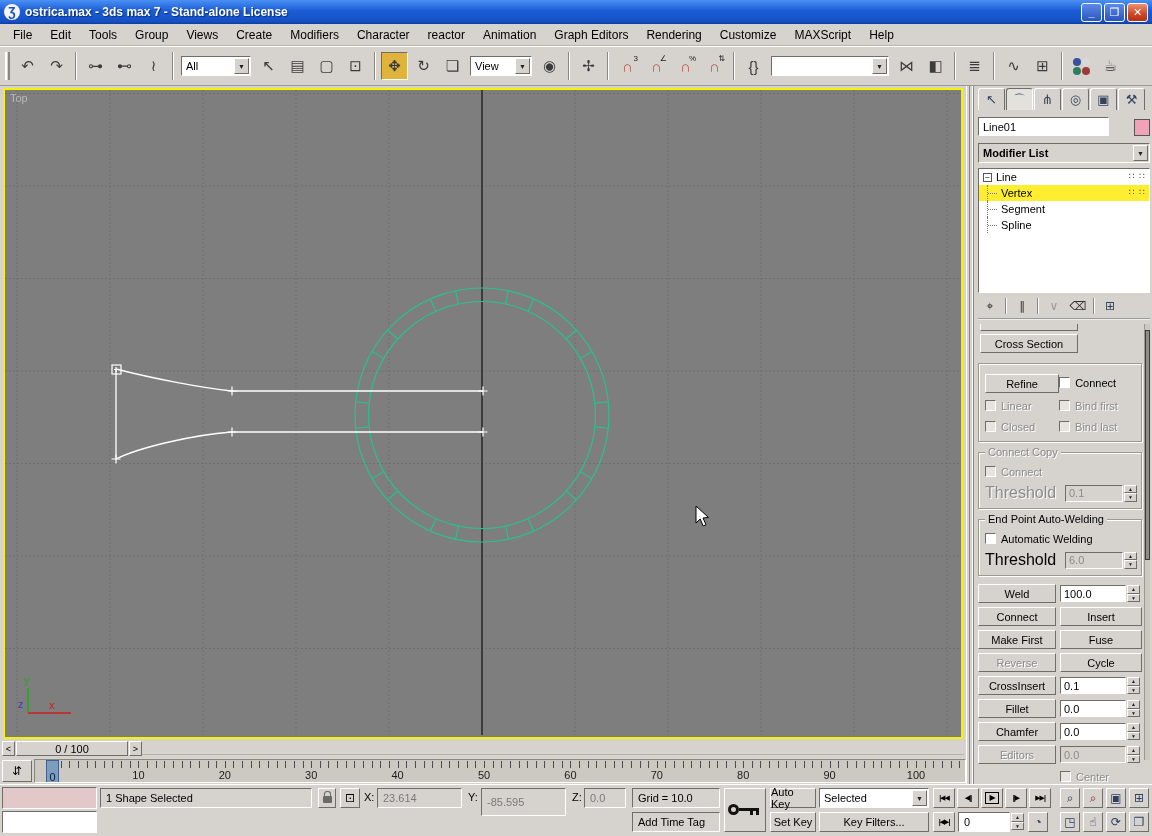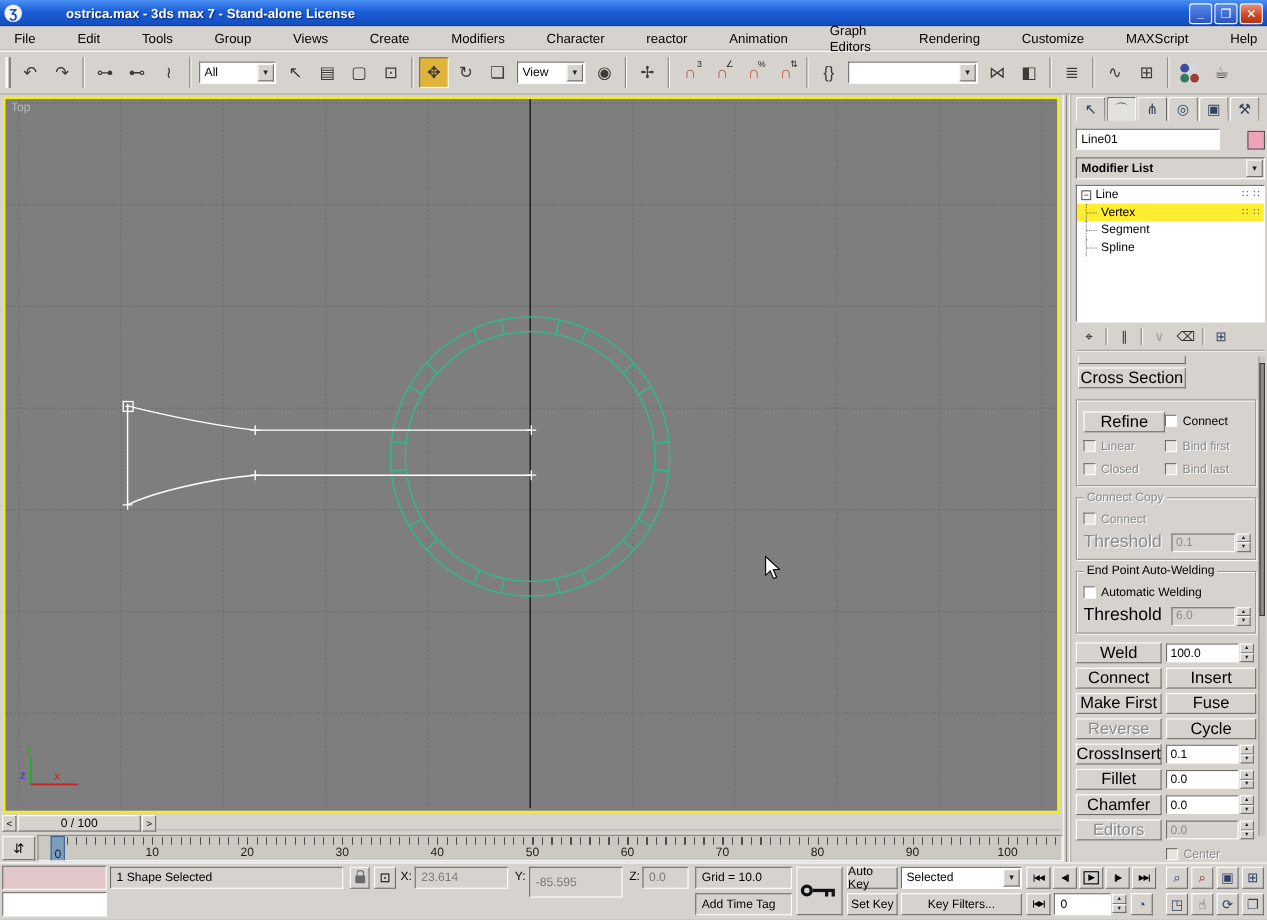--- a/index.html
+++ b/index.html
@@ -10,28 +10,28 @@
   html,body{width:1152px;height:836px;overflow:hidden;background:var(--bg);}
   .raised{background:var(--bg);border:1px solid;border-color:#fff #6f6d68 #6f6d68 #fff;}
   .sunken{border:1px solid;border-color:#6f6d68 #fff #fff #6f6d68;}
   .dis{color:var(--dis);text-shadow:1px 1px 0 #fff;}
 
   
   .titlebar{height:24px;background:linear-gradient(180deg,#4a90f4 0%,#1b5cd7 45%,#1450c2 90%,#0d3d9e 100%);
     display:flex;align-items:center;padding:0 4px;color:#fff;}
   .app-icon{width:16px;height:16px;border-radius:8px;background:#f4f4f4;color:#1450c2;font-weight:bold;
     font-size:12px;display:flex;align-items:center;justify-content:center;margin-right:5px;}
-  .title-text{font-size:12px;font-weight:bold;text-shadow:1px 1px 1px #0a2d7a;flex:1;white-space:nowrap;margin-left:35px;}
+  .title-text{font-size:12px;font-weight:bold;text-shadow:1px 1px 1px #0a2d7a;flex:1;white-space:nowrap;}
   .winbtn{width:21px;height:19px;margin-left:2px;border-radius:3px;border:1px solid #fff;
     color:#fff;font-size:11px;font-weight:bold;display:flex;align-items:center;justify-content:center;
     background:linear-gradient(180deg,#5a8ae8,#2a55c0);}
   .winbtn.close{background:linear-gradient(180deg,#ef9070,#d04523 60%,#b03312);}
 
   
-  .menubar{height:22px;background:var(--bg);display:flex;align-items:center;border-bottom:1px solid #b8b5ae;padding-left:4px;gap:20px;}
+  .menubar{height:22px;background:var(--bg);display:flex;align-items:center;border-bottom:1px solid #b8b5ae;padding-left:4px;}
   .menu-item{font-size:12px;padding:2px 9px;color:#000;}
 
   
   .toolbar{height:40px;background:var(--bg);display:flex;align-items:center;padding:0 2px;
     border-top:1px solid #fff;border-bottom:1px solid #9b9890;overflow:hidden;}
   .tb-handle{width:5px;height:28px;border-left:2px solid #fff;border-right:2px solid #8a8781;margin:0 3px;}
   .tb-btn{width:27px;height:28px;margin:0 1px;display:flex;align-items:center;justify-content:center;
     font-size:15px;color:#3b3b3b;position:relative;background:var(--bg);border:1px solid var(--bg);}
   .tb-btn.active{background:var(--active_tool,#e0b43a);border:1px solid;border-color:#6f6d68 #fff #fff #6f6d68;}
   .tb-btn .sup{position:absolute;top:1px;right:2px;font-size:8px;color:#222;}
@@ -78,21 +78,21 @@
   .tree-spacer::after{content:"";position:absolute;left:0;top:8px;width:9px;border-top:1px dotted #777;}
   .stack-dots{position:absolute;right:3px;top:2px;font-size:9px;color:#444;letter-spacing:1px;}
   .stack-tools{height:24px;display:flex;align-items:center;margin-top:3px;border-bottom:2px groove #eee;padding-bottom:2px;}
   .st-btn{width:24px;height:19px;display:flex;align-items:center;justify-content:center;font-size:12px;color:#333;}
   .st-div{width:2px;height:16px;border-left:1px solid #8a8781;border-right:1px solid #fff;margin:0 3px;}
 
   .rollout{position:relative;margin-top:4px;height:440px;padding-right:8px;}
   .ro-scroll{position:absolute;right:0;top:0;width:6px;height:436px;background:#cbc8c1;border-left:1px solid #9b9890;}
   .ro-thumb{position:absolute;left:0;top:6px;width:5px;height:230px;background:#8f8d88;border:1px solid #3c3c3c;}
   .partial-btn{height:7px;width:98px;margin-left:2px;border:1px solid;border-color:#fff #6f6d68 #6f6d68 #fff;border-top:none;}
-  .ro-btn{background:var(--bg);border:1px solid;border-color:#fff #6f6d68 #6f6d68 #fff;font-size:15px;
+  .ro-btn{background:var(--bg);border:1px solid;border-color:#fff #6f6d68 #6f6d68 #fff;font-size:11px;
     display:flex;align-items:center;justify-content:center;height:19px;color:#000;}
   .ro-btn.dis{color:var(--dis);}
   .grp{position:relative;border:1px solid #9b9890;box-shadow:inset 1px 1px 0 #fff, 1px 1px 0 #fff;margin-top:10px;padding:10px 4px 6px 6px;}
   .grp .ttl{position:absolute;top:-7px;left:6px;background:var(--bg);padding:0 3px;font-size:11px;}
   .cbrow{display:flex;align-items:center;height:17px;font-size:11px;}
   .cb{width:11px;height:11px;background:#fff;border:1px solid;border-color:#6f6d68 #fff #fff #6f6d68;margin-right:5px;flex:none;}
   .cb.disb{background:#e6e4df;}
   .numfld{height:17px;background:#fff;border:1px solid;border-color:#6f6d68 #fff #fff #6f6d68;
     font-size:11px;display:flex;align-items:center;padding:0 3px;}
   .numfld.disb{background:var(--bg);color:var(--dis);}

